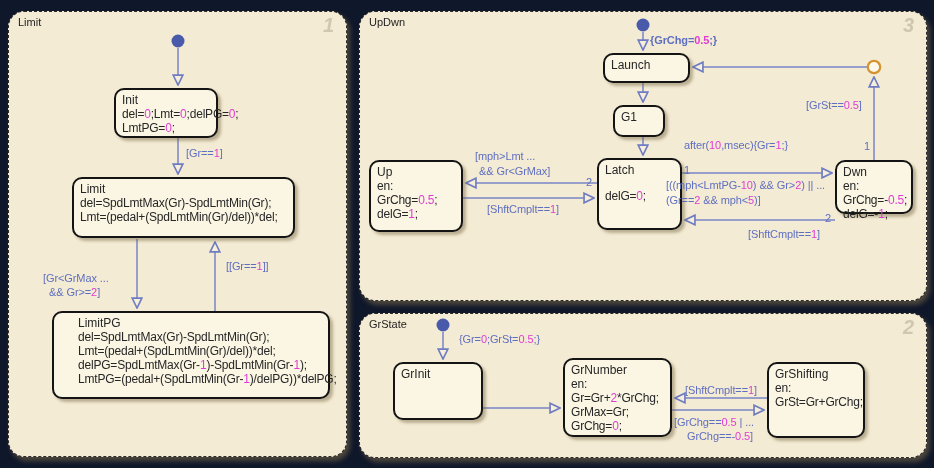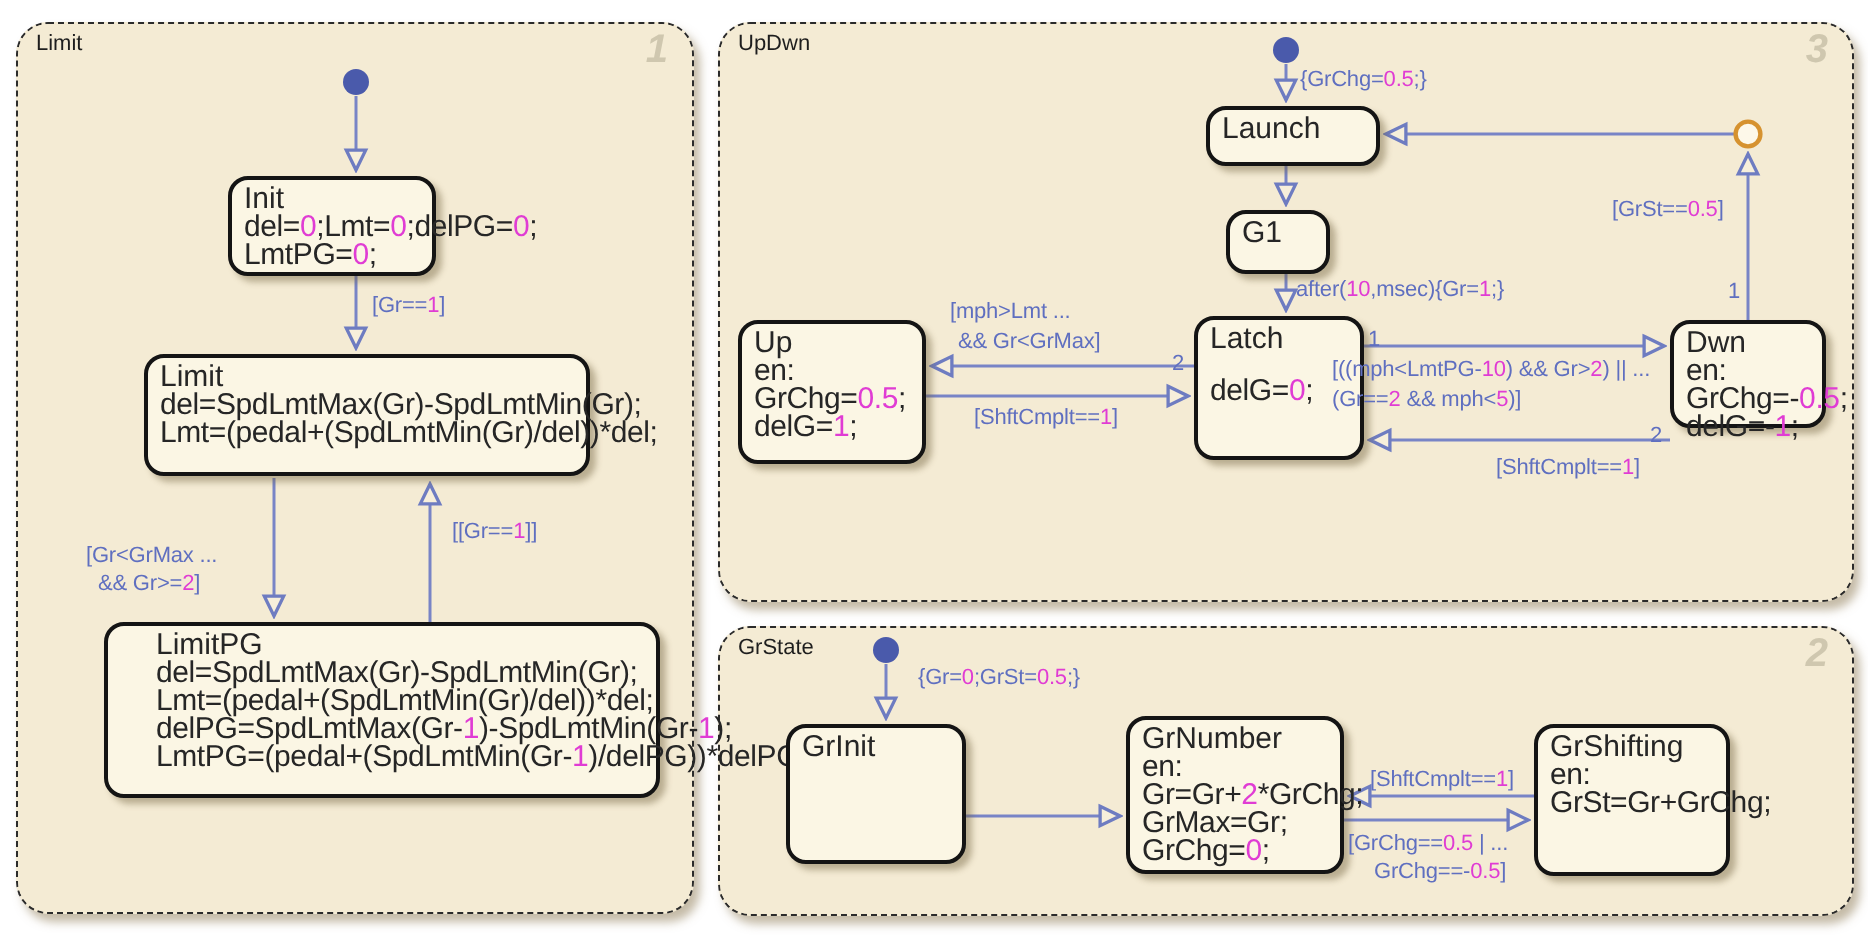--- a/index.html
+++ b/index.html
@@ -1,25 +1,25 @@
 <!DOCTYPE html>
 <html><head>
 <meta charset="utf-8">
 <style>
   html,body{margin:0;padding:0;background:#f8f1dc;}
-  .canvas{position:relative;width:934px;height:468px;background:#ffffff;overflow:hidden;
+  .canvas{position:relative;width:934px;height:468px;background:#0f172a;overflow:hidden;
           font-family:"Liberation Sans","DejaVu Sans",sans-serif;}
   .region{position:absolute;border:1.6px dashed #2b2b2b;border-radius:16px;background:#f4ebd4;
           box-shadow:3px 4px 5px rgba(140,120,80,.5);}
   .region-label{position:absolute;top:4px;left:9px;font-size:11px;color:#1e1e1e;white-space:nowrap;}
   .region-badge{position:absolute;top:2px;right:12px;font-size:20px;font-weight:bold;font-style:italic;
           color:#cfc7af;}
   .state{position:absolute;border:2px solid #141414;border-radius:10px;background:#fbf6e4;
          box-shadow:3px 3px 3px rgba(115,100,65,.45);padding:3px 6px;box-sizing:border-box;
-         font-size:15px;line-height:14px;color:#262626;}
+         font-size:12px;line-height:14px;color:#262626;}
   .code{letter-spacing:-0.2px;white-space:nowrap;}
   .gap{margin-top:12px;}
   .t-label{position:absolute;font-size:11px;line-height:13.5px;color:#5f6fc0;white-space:nowrap;
            letter-spacing:-0.1px;}
   .num{color:#e03cd4;}
   svg.overlay{position:absolute;left:0;top:0;pointer-events:none;}
   .tr{stroke:#7884c6;stroke-width:1.5;fill:none;}
 </style>
 </head>
 <body>
@@ -113,21 +113,21 @@
     <div class="code gap">delG=<span class="num">0</span>;</div>
   </div>
 
   <div class="state" style="left:835px;top:160px;width:78px;height:54px;">
     <div>Dwn</div>
     <div class="code">en:</div>
     <div class="code">GrChg=-<span class="num">0.5</span>;</div>
     <div class="code">delG=-<span class="num">1</span>;</div>
   </div>
 
-  <div class="state" style="left:393px;top:362px;width:90px;height:70px;">
+  <div class="state" style="left:393px;top:362px;width:90px;height:58px;">
     <div>GrInit</div>
   </div>
 
   <div class="state" style="left:563px;top:358px;width:109px;height:79px;">
     <div>GrNumber</div>
     <div class="code">en:</div>
     <div class="code">Gr=Gr+<span class="num">2</span>*GrChg;</div>
     <div class="code">GrMax=Gr;</div>
     <div class="code">GrChg=<span class="num">0</span>;</div>
   </div>
@@ -136,22 +136,22 @@
     <div>GrShifting</div>
     <div class="code">en:</div>
     <div class="code">GrSt=Gr+GrChg;</div>
   </div>
 
   <div class="t-label" style="left:186px;top:147px;">[Gr==<span class="num">1</span>]</div>
   <div class="t-label" style="left:43px;top:272px;">[Gr&lt;GrMax ...</div>
   <div class="t-label" style="left:49px;top:286px;">&amp;&amp; Gr&gt;=<span class="num">2</span>]</div>
   <div class="t-label" style="left:226px;top:260px;">[[Gr==<span class="num">1</span>]]</div>
 
-  <div class="t-label" style="left:650px;top:34px;">{GrChg=<span class="num">0.5</span>;}</div>
-  <div class="t-label" style="left:648px;top:139px;">after(<span class="num">10</span>,msec){Gr=<span class="num">1</span>;}</div>
+  <div class="t-label" style="left:650px;top:34px;font-weight:bold;">{GrChg=<span class="num">0.5</span>;}</div>
+  <div class="t-label" style="left:684px;top:139px;">after(<span class="num">10</span>,msec){Gr=<span class="num">1</span>;}</div>
   <div class="t-label" style="left:475px;top:150px;">[mph&gt;Lmt ...</div>
   <div class="t-label" style="left:479px;top:165px;">&amp;&amp; Gr&lt;GrMax]</div>
   <div class="t-label" style="left:487px;top:203px;">[ShftCmplt==<span class="num">1</span>]</div>
   <div class="t-label" style="left:666px;top:179px;text-align:center;">[((mph&lt;LmtPG-<span class="num">10</span>) &amp;&amp; Gr&gt;<span class="num">2</span>) || ...</div>
   <div class="t-label" style="left:666px;top:194px;">(Gr==<span class="num">2</span> &amp;&amp; mph&lt;<span class="num">5</span>)]</div>
   <div class="t-label" style="left:748px;top:228px;">[ShftCmplt==<span class="num">1</span>]</div>
   <div class="t-label" style="left:806px;top:99px;">[GrSt==<span class="num">0.5</span>]</div>
   <div class="t-label" style="left:684px;top:164px;">1</div>
   <div class="t-label" style="left:586px;top:176px;">2</div>
   <div class="t-label" style="left:825px;top:212px;">2</div>

